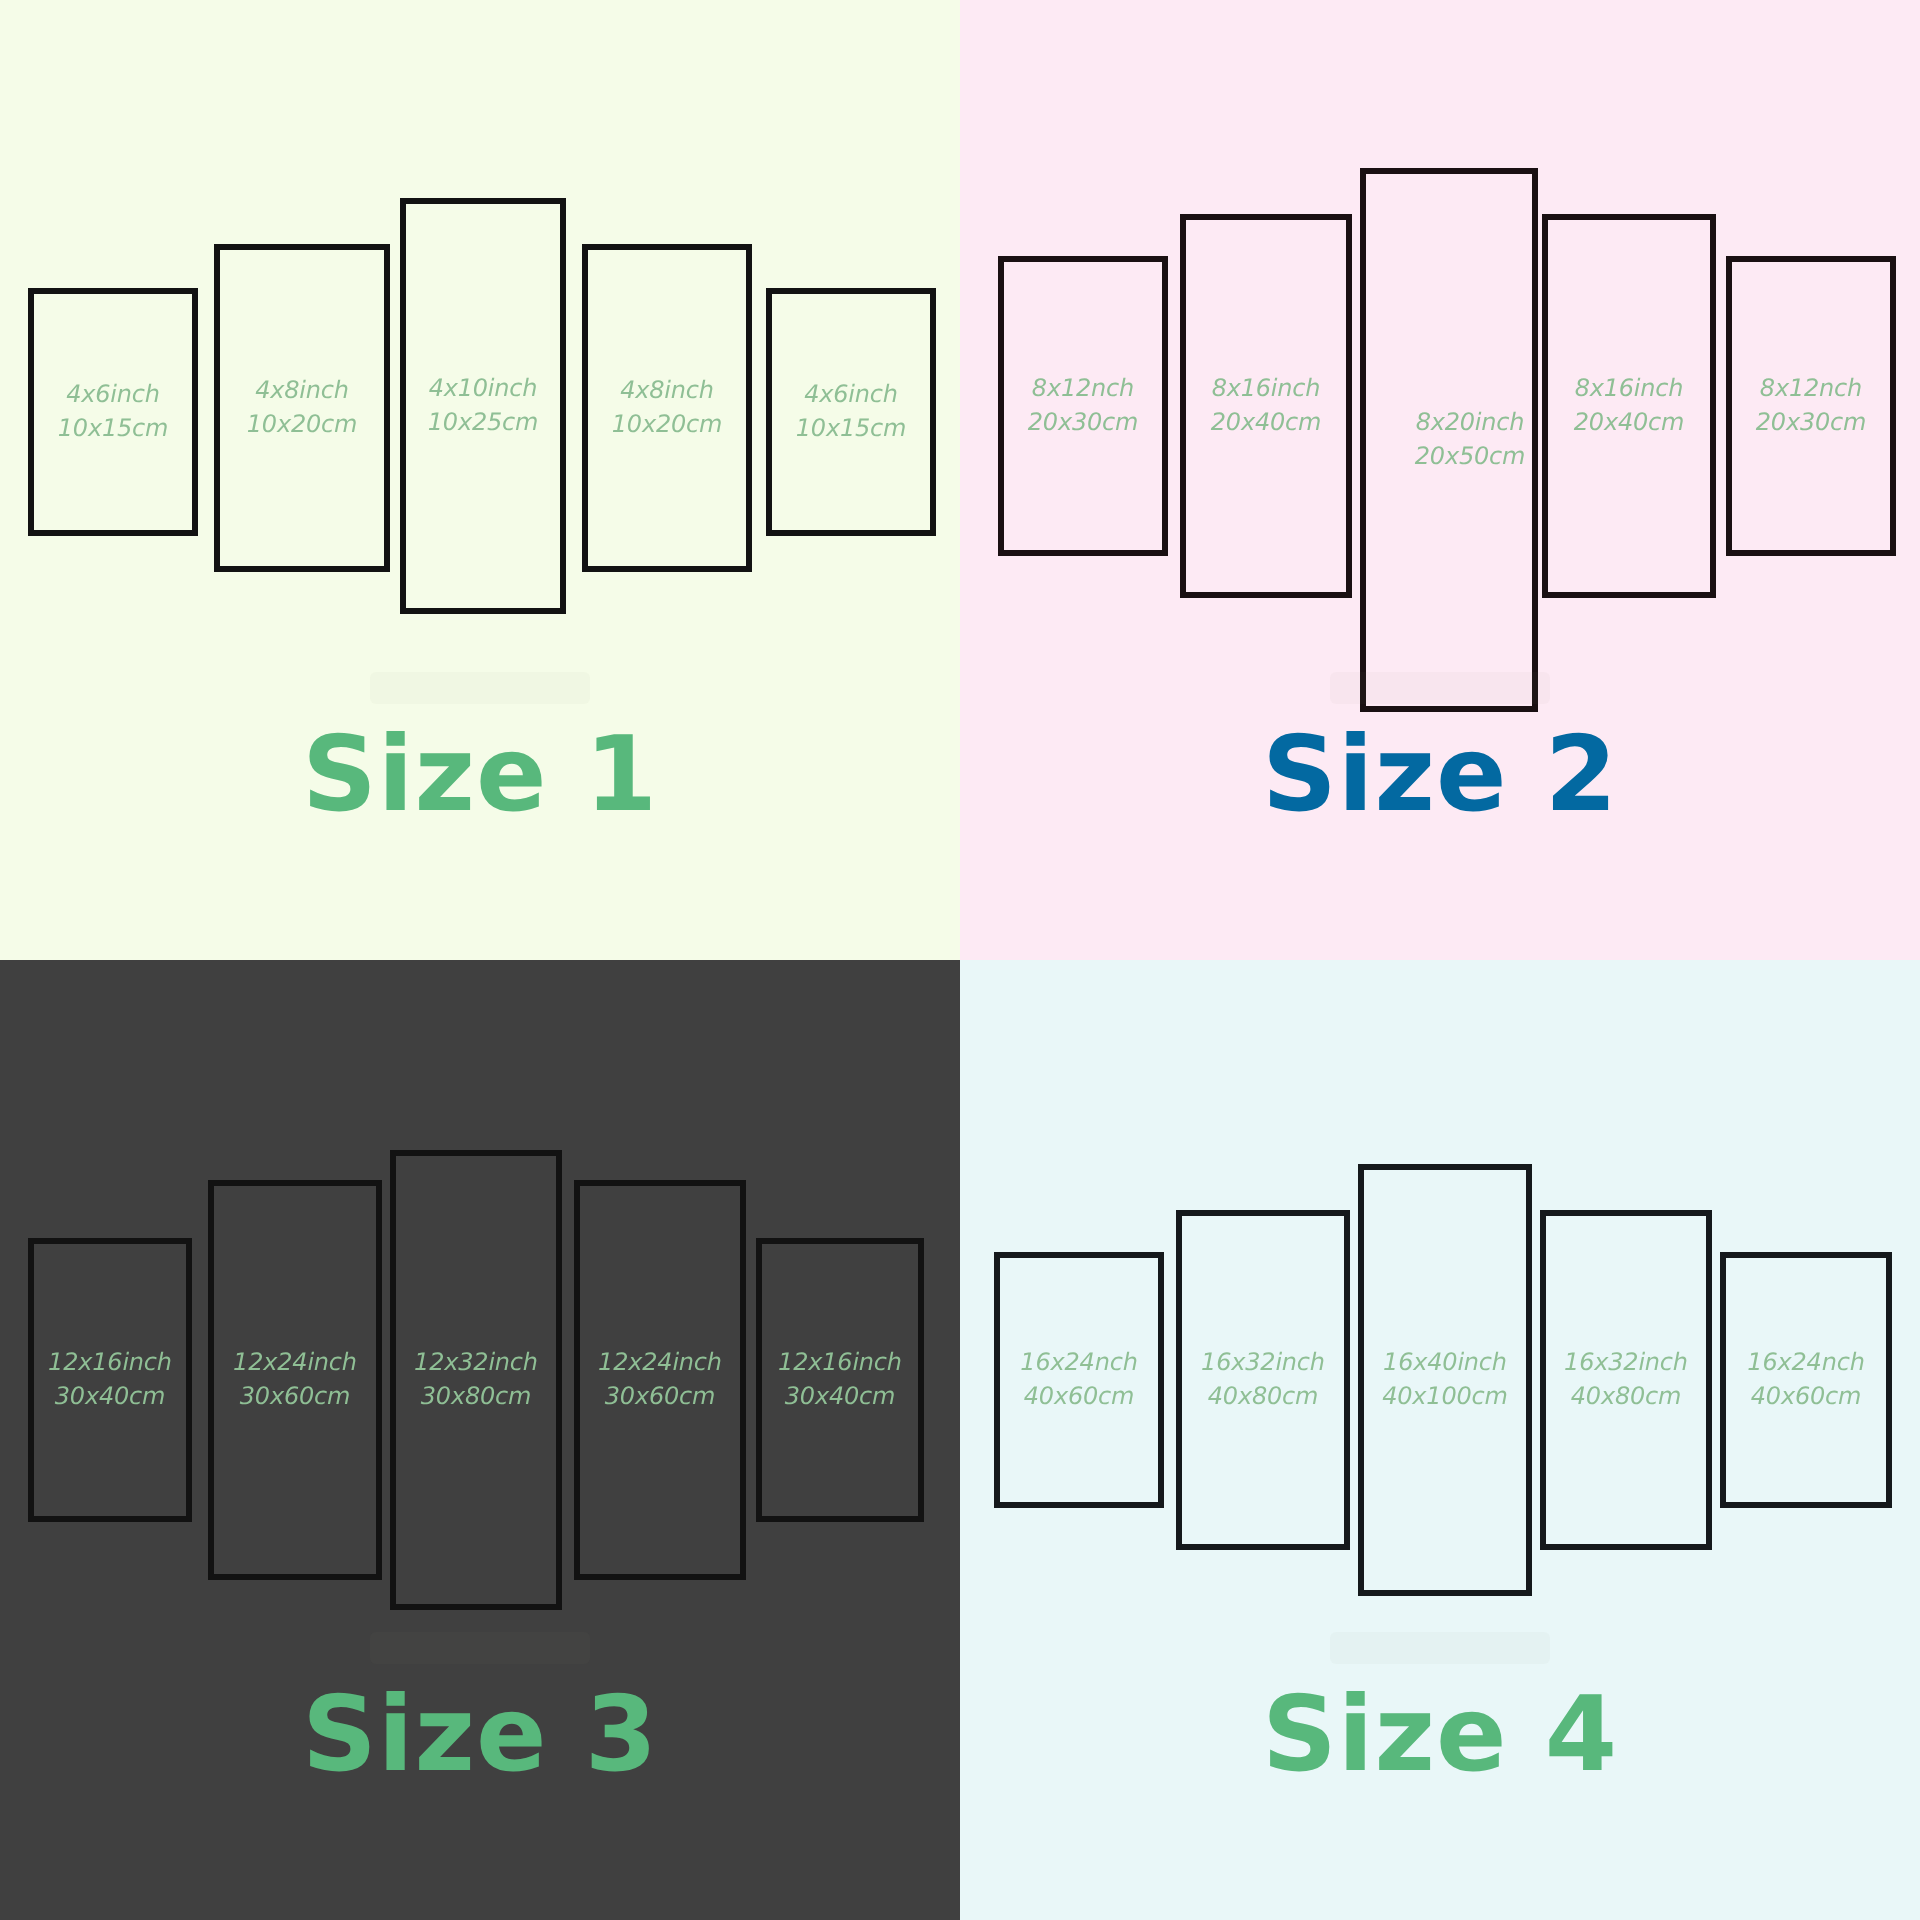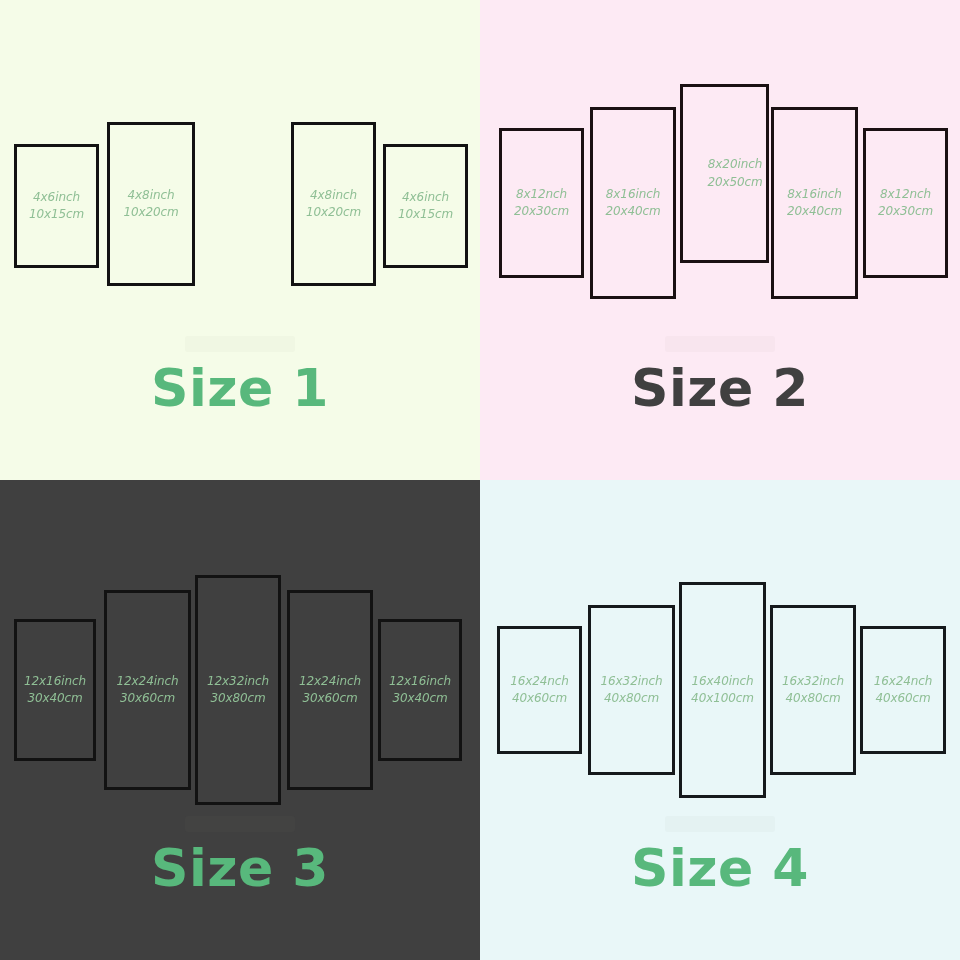--- a/index.html
+++ b/index.html
@@ -94,20 +94,26 @@
           <span class="ln">4x6inch</span>
           <span class="ln">10x15cm</span>
         </span>
       </div>
       <div class="panel" id="q0p1" style="left: 107px; top: 122px; width: 88px; height: 164px; border-color: rgb(18, 18, 18);">
         <span class="panel-label" style="color: rgb(143, 191, 149);">
           <span class="ln">4x8inch</span>
           <span class="ln">10x20cm</span>
         </span>
       </div>
+      <div class="panel" id="q0p2" style="left: 200px; top: 99px; width: 83px; height: 208px; border-color: rgb(18, 18, 18);">
+        <span class="panel-label" style="color: rgb(143, 191, 149);">
+          <span class="ln">4x10inch</span>
+          <span class="ln">10x25cm</span>
+        </span>
+      </div>
       <div class="panel" id="q0p3" style="left: 291px; top: 122px; width: 85px; height: 164px; border-color: rgb(18, 18, 18);">
         <span class="panel-label" style="color: rgb(143, 191, 149);">
           <span class="ln">4x8inch</span>
           <span class="ln">10x20cm</span>
         </span>
       </div>
       <div class="panel" id="q0p4" style="left: 383px; top: 144px; width: 85px; height: 124px; border-color: rgb(18, 18, 18);">
         <span class="panel-label" style="color: rgb(143, 191, 149);">
           <span class="ln">4x6inch</span>
           <span class="ln">10x15cm</span>
@@ -125,41 +131,41 @@
           <span class="ln">8x12nch</span>
           <span class="ln">20x30cm</span>
         </span>
       </div>
       <div class="panel" id="q1p1" style="left: 110px; top: 107px; width: 86px; height: 192px; border-color: rgb(26, 16, 18);">
         <span class="panel-label" style="color: rgb(143, 191, 149);">
           <span class="ln">8x16inch</span>
           <span class="ln">20x40cm</span>
         </span>
       </div>
-      <div class="panel" id="q1p2" style="left: 200px; top: 84px; width: 89px; height: 179px; border-color: rgb(26, 16, 18); padding-left: 21px;">
+      <div class="panel" id="q1p2" style="left: 200px; top: 84px; width: 89px; height: 272px; border-color: rgb(26, 16, 18); padding-left: 21px;">
         <span class="panel-label" style="color: rgb(143, 191, 149);">
           <span class="ln">8x20inch</span>
           <span class="ln">20x50cm</span>
         </span>
       </div>
       <div class="panel" id="q1p3" style="left: 291px; top: 107px; width: 87px; height: 192px; border-color: rgb(26, 16, 18);">
         <span class="panel-label" style="color: rgb(143, 191, 149);">
           <span class="ln">8x16inch</span>
           <span class="ln">20x40cm</span>
         </span>
       </div>
       <div class="panel" id="q1p4" style="left: 383px; top: 128px; width: 85px; height: 150px; border-color: rgb(26, 16, 18);">
         <span class="panel-label" style="color: rgb(143, 191, 149);">
           <span class="ln">8x12nch</span>
           <span class="ln">20x30cm</span>
         </span>
       </div>
     </div>
     <div class="watermark"></div>
-    <div class="title" style="color: #404040;">Size 2</div>
+    <div class="title" style="color: #0369a1;">Size 2</div>
   </div>
 
   <div class="quadrant" id="q2" style="background: #404040;">
     <div class="panels">
       <div class="panel" id="q2p0" style="left: 14px; top: 139px; width: 82px; height: 142px; border-color: rgb(18, 18, 18);">
         <span class="panel-label" style="color: rgb(143, 191, 149);">
           <span class="ln">12x16inch</span>
           <span class="ln">30x40cm</span>
         </span>
       </div>

